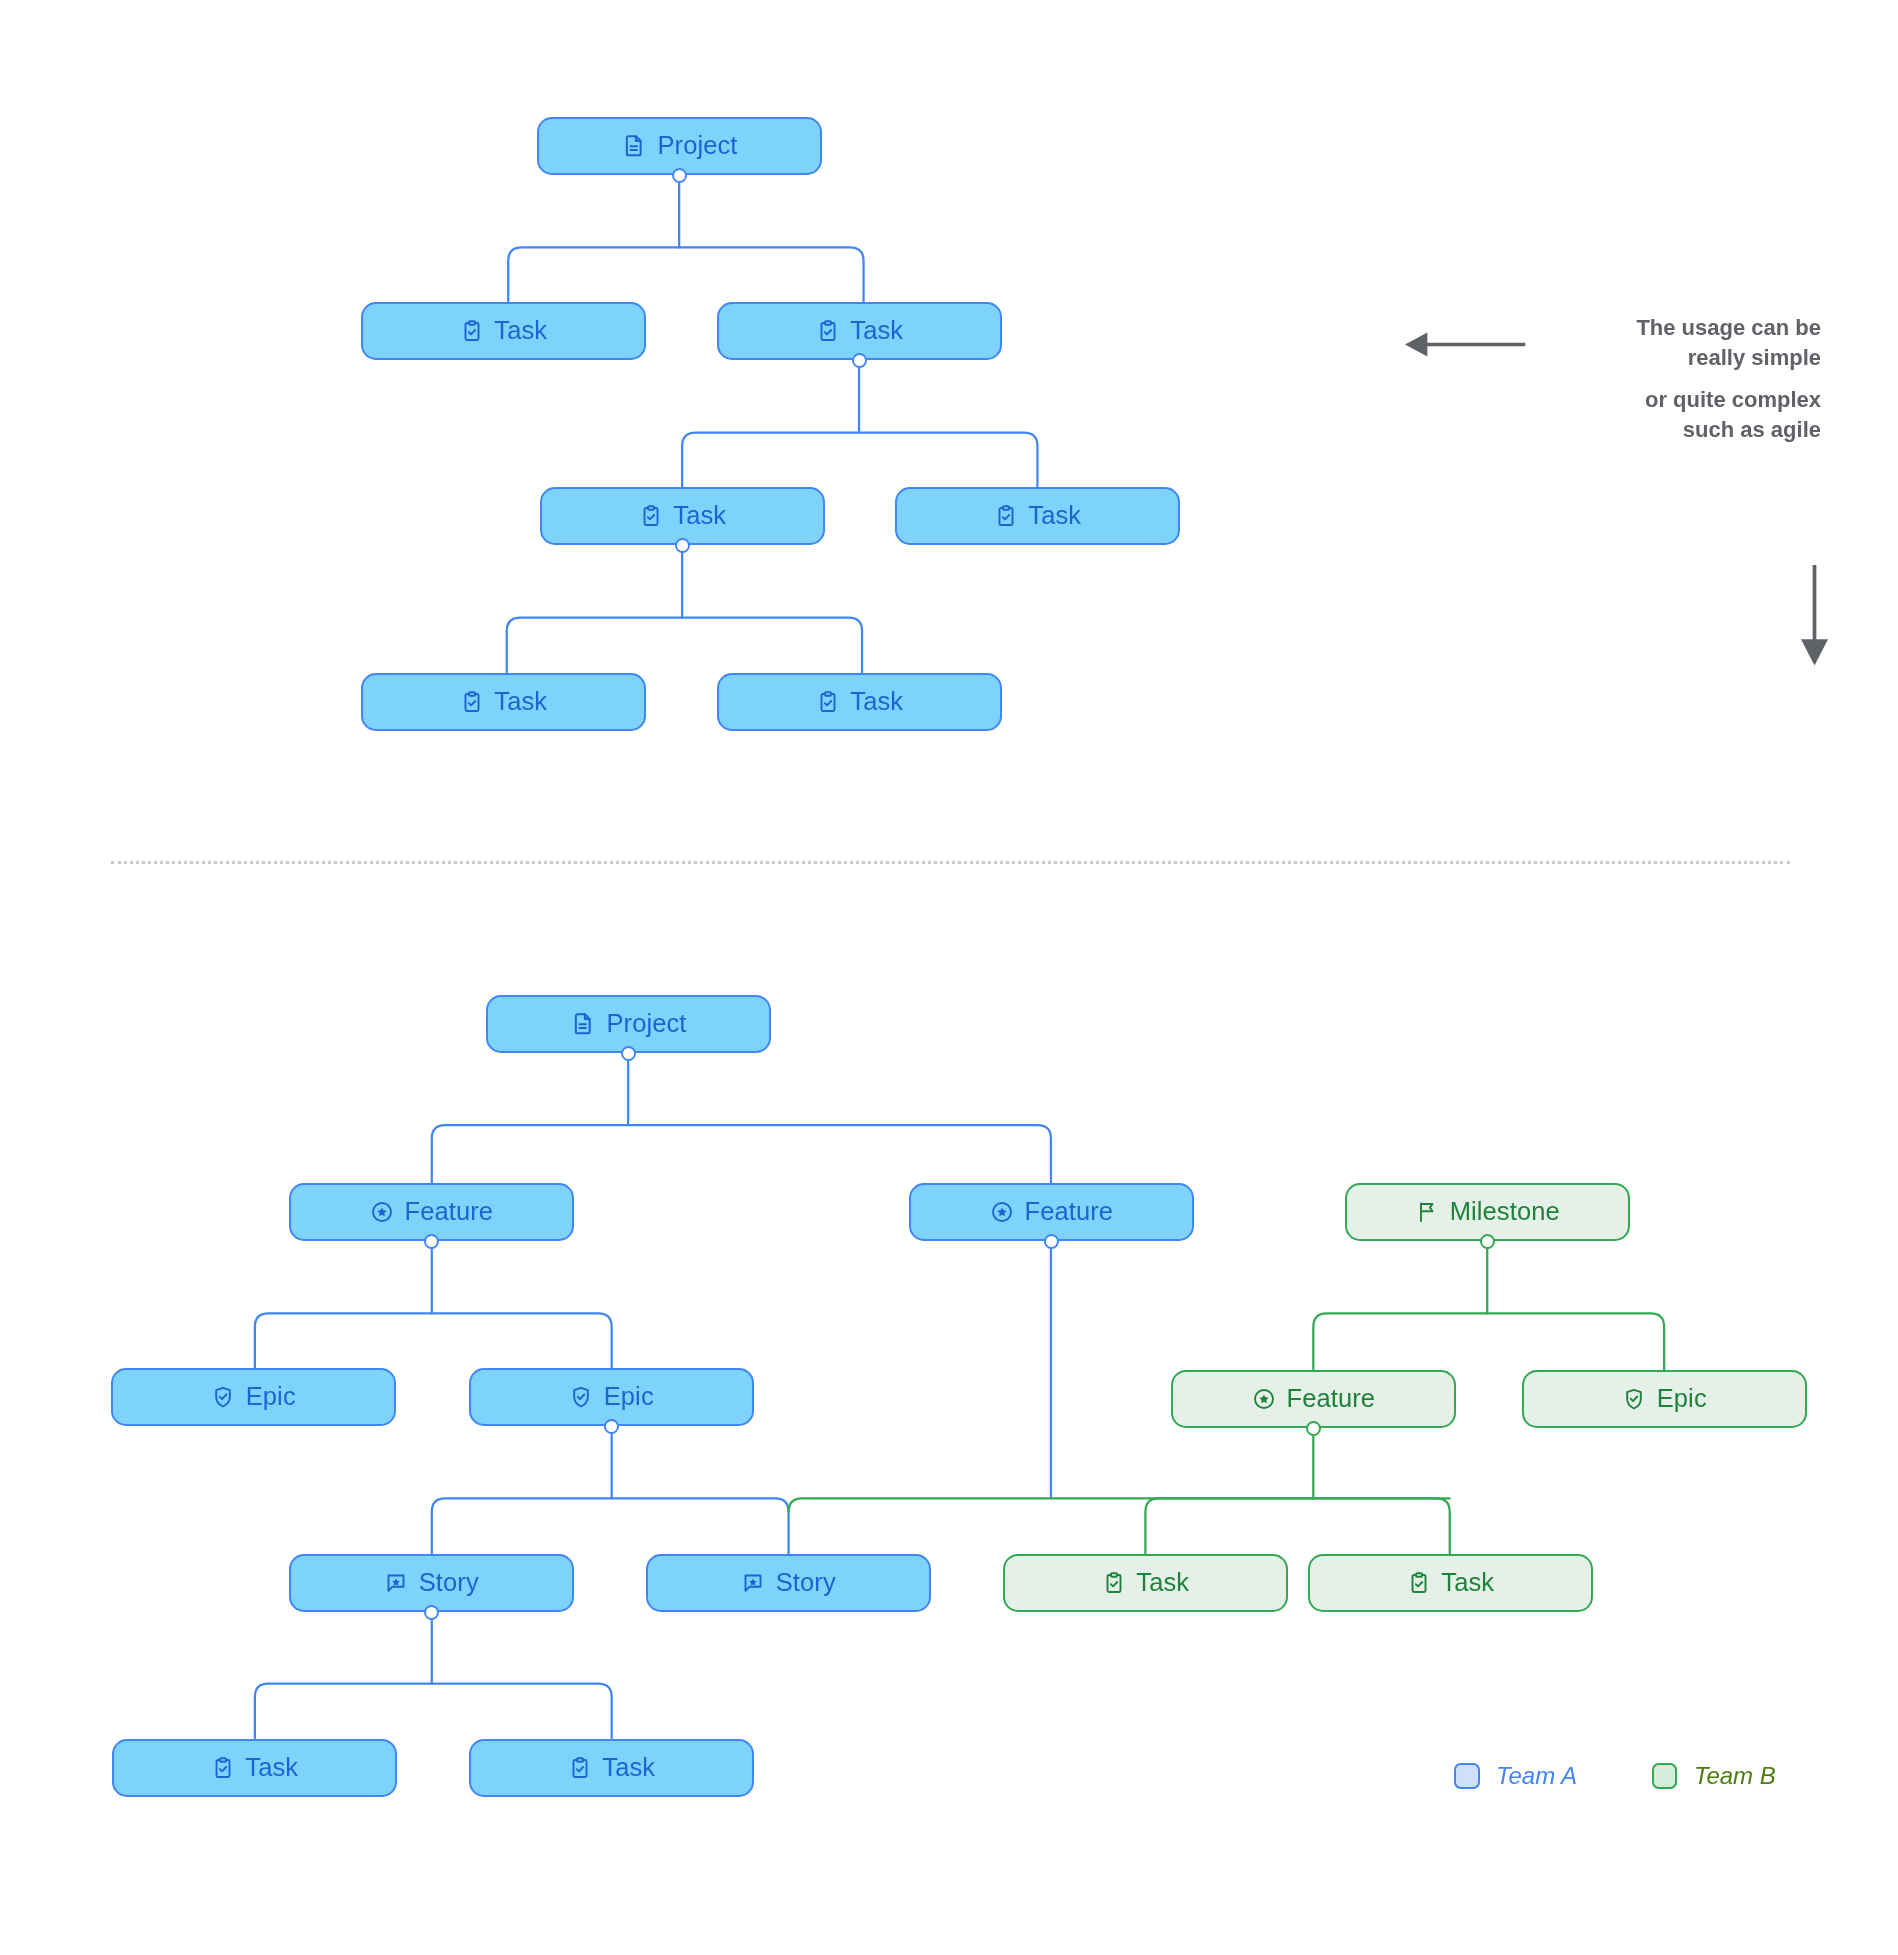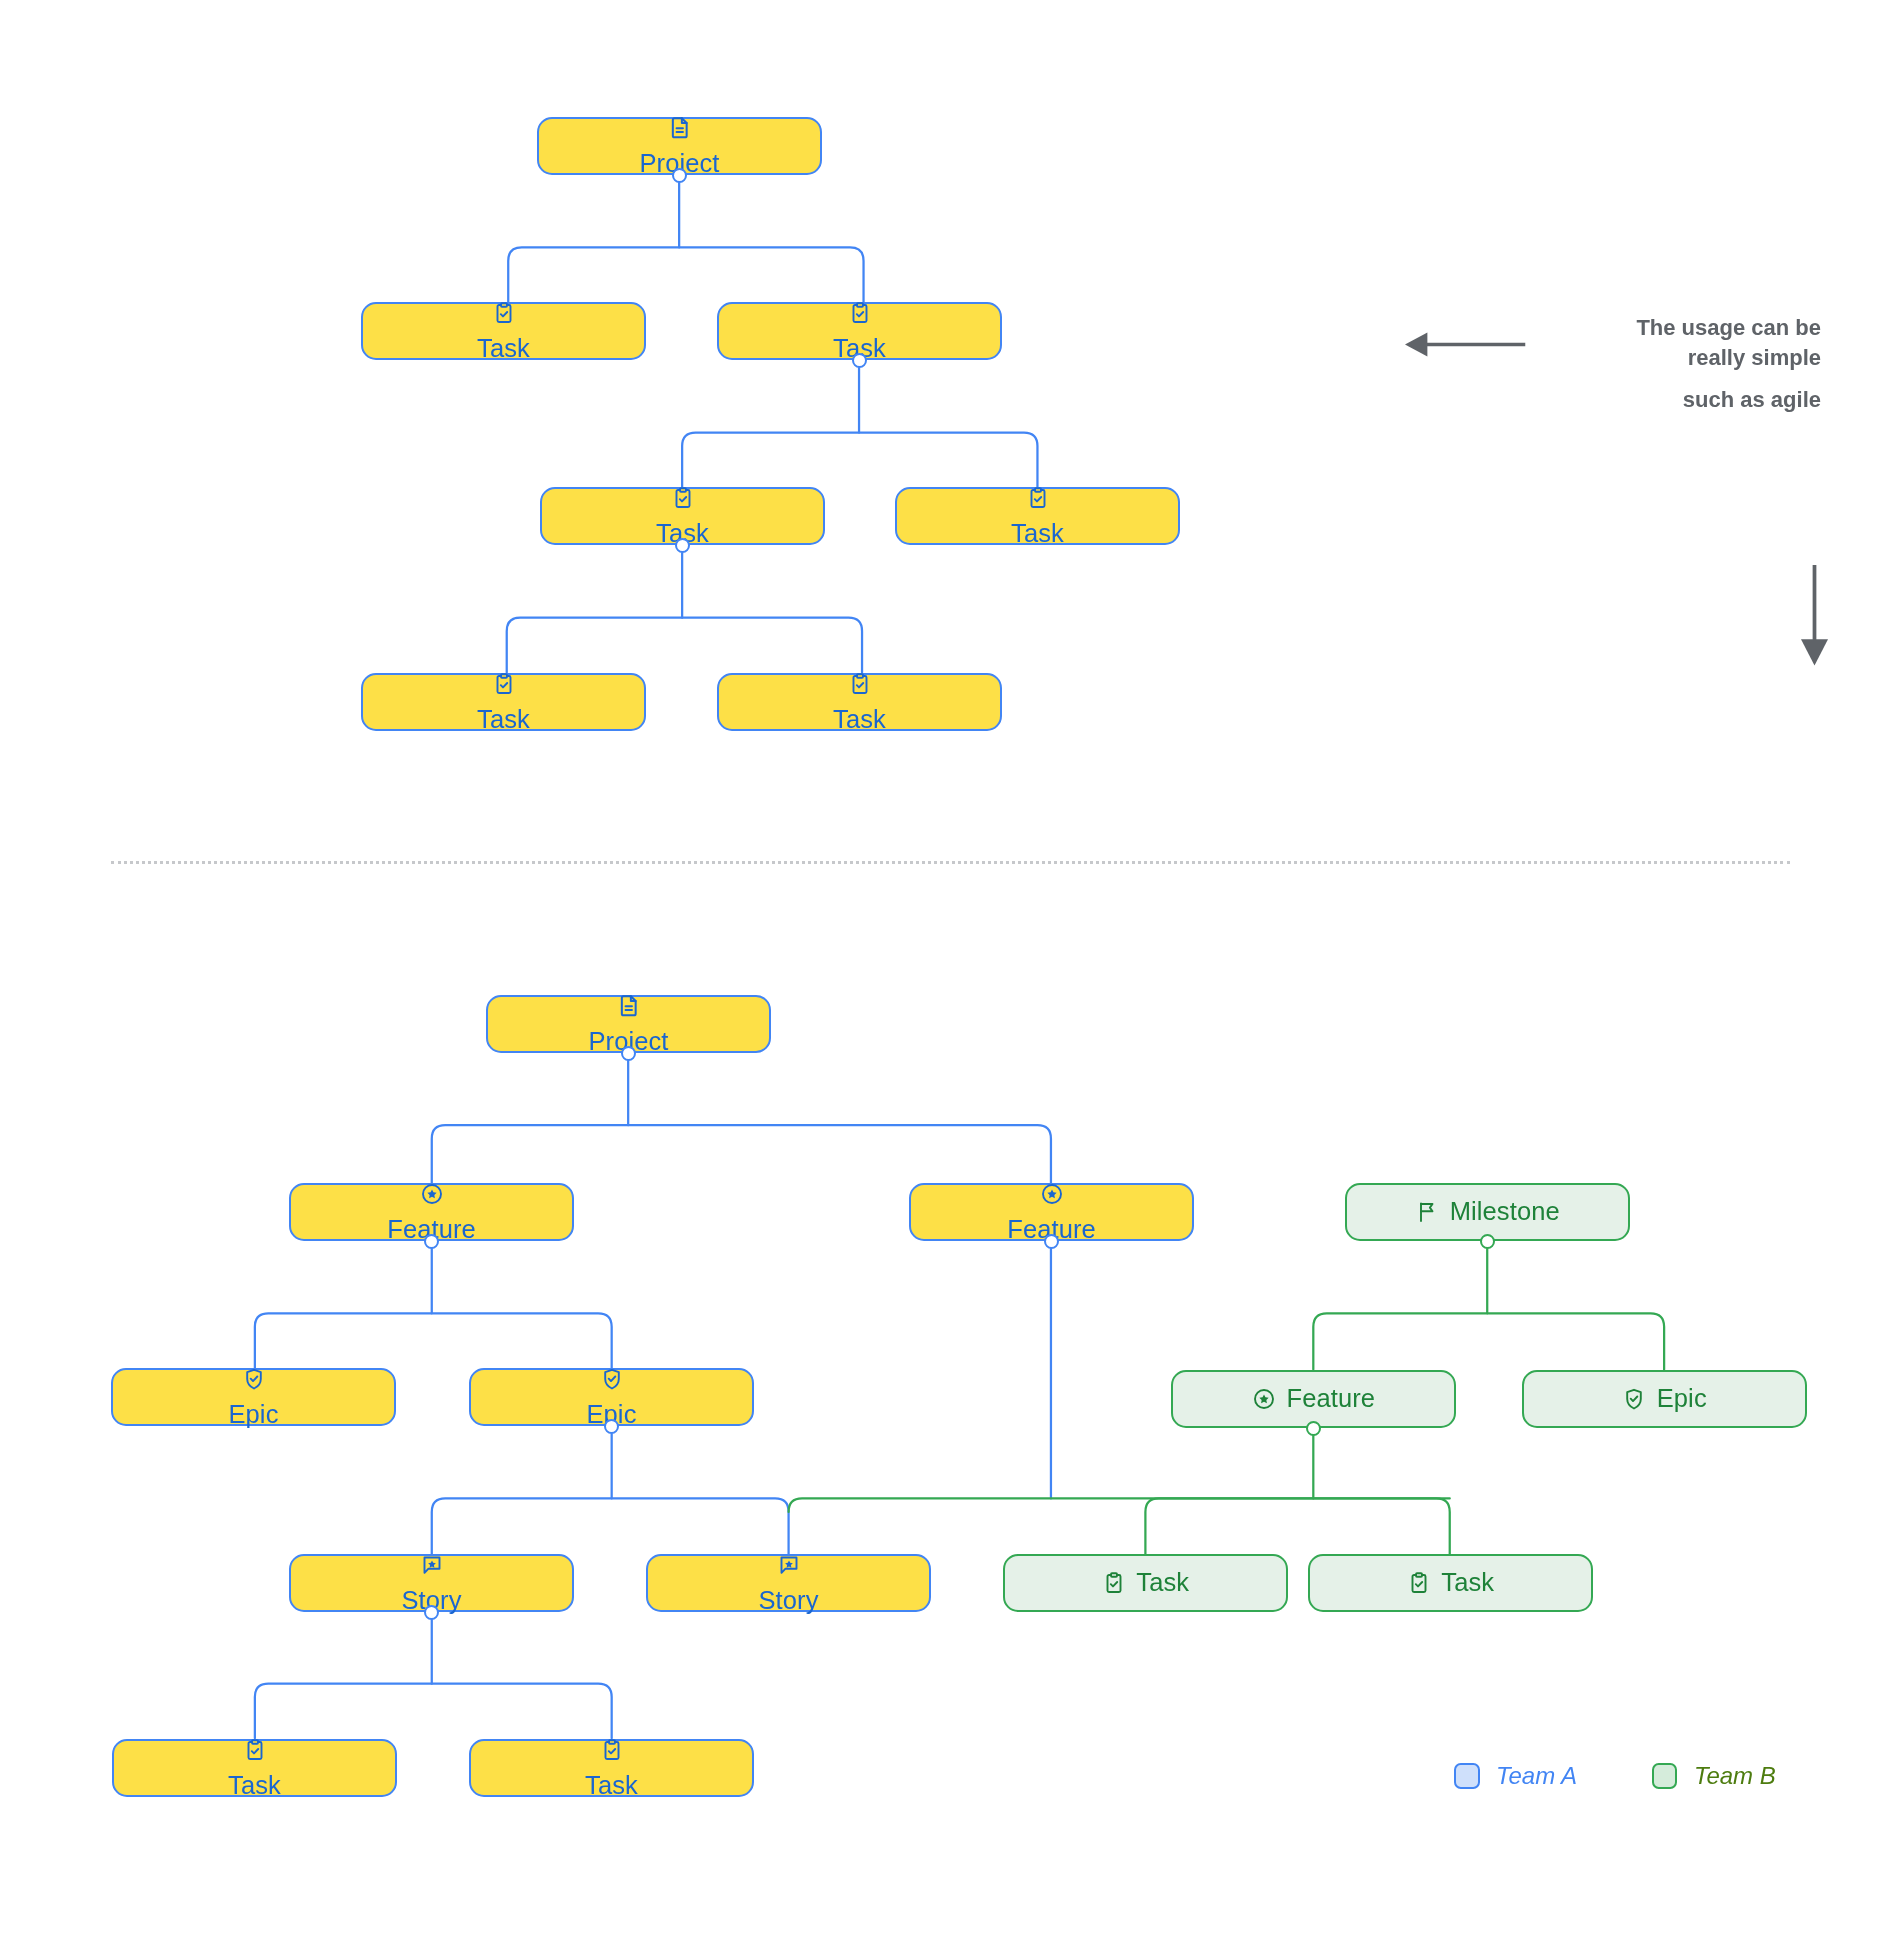--- a/index.html
+++ b/index.html
@@ -20,24 +20,23 @@
     gap:10.5px;
     font-size:25.5px;
     letter-spacing:0.1px;
     white-space:nowrap;
     z-index:3;
   }
   .node .ico{display:inline-flex;align-items:center;justify-content:center;line-height:0;}
   .node .lbl{line-height:1;}
 
   .node.team-a{
-    background:#fde047;
+    background:#7dd3fc;
     border:2.2px solid #4285f4;
     color:#1a66d0;
-    flex-direction:column;
   }
   .node.team-b{
     background:#e5f1e8;
     border:2.2px solid #34a853;
     color:#1e8239;
   }
 
   .dot{
     position:absolute;
     width:15px;height:15px;
@@ -123,20 +122,21 @@
       <path d="M1052,2017 Q1052,1999 1070,1999 L1934,1999"></path>
     </g>
   </svg>
 
   <div class="divider"></div>
 
   <div class="annotation">
     <span class="ln">The usage can be</span>
     <span class="ln">really simple</span>
     <span class="gap"></span>
+    <span class="ln">or quite complex</span>
     <span class="ln">such as agile</span>
   </div>
 
   <svg style="position:absolute;left:1402px;top:322px;width:127px;height:45px;z-index:3;" viewBox="0 0 170 60">
     <path d="M22,30 L165,30" stroke="#5f6368" stroke-width="5" fill="none"></path>
     <path d="M4,30 L34,14 L34,46 Z" fill="#5f6368"></path>
   </svg>
 
   <svg style="position:absolute;left:1792px;top:562px;width:45px;height:105px;z-index:3;" viewBox="0 0 60 140">
     <path d="M30,4 L30,115" stroke="#5f6368" stroke-width="5" fill="none"></path>

